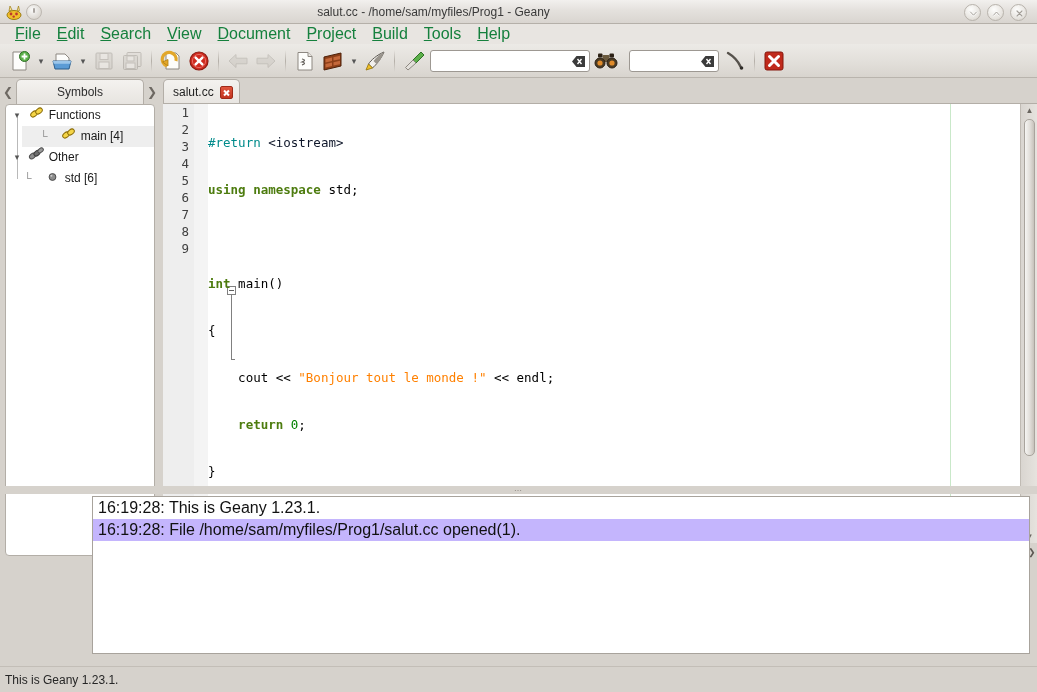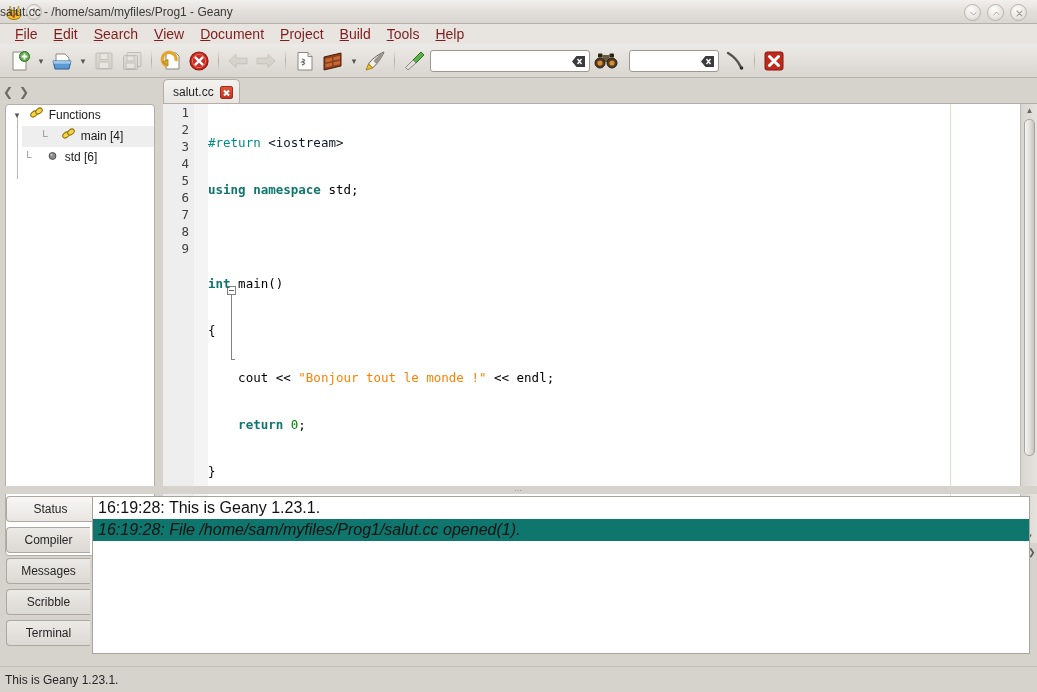--- a/index.html
+++ b/index.html
@@ -12,21 +12,21 @@
   }
 
   
   #titlebar {
     position: absolute; left: 0; top: 0; width: 1037px; height: 24px;
     background: linear-gradient(to bottom, #f2f0ee 0%, #e4e1dd 45%, #d9d5d0 100%);
     border-bottom: 1px solid #b5b0a9;
   }
   #titlebar-title {
     position: absolute; left: 0; top: 0; width: 867px; height: 24px;
-    line-height: 24px; 
+    line-height: 24px; text-align: center;
     font-size: 12px; color: #3a3a3a;
   }
   #app-icon {
     position: absolute; left: 5px; top: 3px; width: 18px; height: 18px;
   }
   #title-minibtn {
     position: absolute; left: 26px; top: 4px; width: 16px; height: 16px;
     border-radius: 50%;
     background: radial-gradient(circle at 40% 35%, #fbfbfa, #dcd8d2 70%, #c6c1ba);
     border: 1px solid #bdb8b1;
@@ -46,21 +46,21 @@
   #wbtn-max { right: 33px; }
   #wbtn-close { right: 10px; }
 
   
   #menubar {
     position: absolute; left: 0; top: 24px; width: 1037px; height: 20px;
     background: #e8e5e1;
     display: flex; align-items: center; padding-left: 7px;
   }
   .menu-item {
-    font-size: 14px; color: #7f1d1d; padding: 2px 8px; cursor: default;
+    font-size: 16px; color: #15803d; padding: 2px 8px; cursor: default;
     white-space: nowrap;
   }
   .menu-item u { text-decoration: underline; }
 
   
   #toolbar {
     position: absolute; left: 0; top: 44px; width: 1037px; height: 34px;
     background: linear-gradient(to bottom, #eceae6 0%, #e2dfda 55%, #d8d4ce 100%);
     border-bottom: 1px solid #b9b4ad;
     display: flex; align-items: center; padding-left: 6px;
@@ -167,21 +167,21 @@
     position: absolute; left: 31px; top: 0; width: 14px; bottom: 0;
     background: #f4f4f4;
   }
   #code {
     position: absolute; left: 45px; top: 0; right: 0; bottom: 0;
     font-family: "DejaVu Sans Mono", monospace; font-size: 12.5px;
     color: #000; white-space: pre;
   }
   .ln { height: 17px; line-height: 17px; padding-right: 5px; }
   .cl { height: 17px; line-height: 17px; }
-  .k  { color: #0f766e; font-weight: bold; }          
+  .k  { color: #4d7c0f; font-weight: bold; }          
   .pp { color: #008b8b; }                              
   .hd { color: #0f172a; }                              
   .st { color: #ff8000; }                              
   .nm { color: #008000; }                              
   #long-line {
     position: absolute; left: 787px; top: 0; width: 1px; bottom: 0;
     background: #c9e8c9;
   }
   #fold-minus {
     position: absolute; left: 33px; top: 182px; width: 9px; height: 9px;
@@ -272,21 +272,21 @@
   }
   #msg-body {
     position: absolute; left: 92px; top: 2px; width: 938px; height: 158px;
     background: #ffffff;
     border: 1px solid #a8a39c;
   }
   .msg-line {
     height: 22px; line-height: 22px; padding-left: 5px;
     font-size: 16px; color: #111;
   }
-  .msg-line.alt { background: #0f766e; font-style: italic; }
+  .msg-line.alt { background: #c4b5fd; }
 
   
   #statusbar {
     position: absolute; left: 0; bottom: 0; width: 1037px; height: 26px;
     background: #d6d2cc;
     border-top: 1px solid #c3beb7;
     line-height: 26px; padding-left: 5px;
     font-size: 12px; color: #262626;
   }
 </style>
@@ -489,20 +489,21 @@
       <rect x="2" y="2" width="18" height="18" rx="2" fill="#c02a1c" stroke="#86170d" stroke-width="1"></rect>
       <path d="M6.5 6.5 L15.5 15.5 M15.5 6.5 L6.5 15.5" stroke="#fff" stroke-width="3" stroke-linecap="round"></path>
     </svg>
   </div>
 </div>
 
 <div id="main">
 
   <div id="sidebar-tabs">
     <div class="nb-arrow">❮</div>
+    <div id="sidebar-tab">Symbols</div>
     <div class="nb-arrow">❯</div>
   </div>
 
   <div id="sidebar-body">
     <div id="tree-guide"></div>
 
     <div class="tree-row" style="padding-left:4px">
       <span class="tw">▾</span>
       <span class="tree-ico">
         <svg width="15" height="13" viewBox="0 0 15 13">
@@ -517,20 +518,31 @@
       <span class="elbow">└</span>
       <span class="tree-ico">
         <svg width="15" height="13" viewBox="0 0 15 13">
           <ellipse cx="5" cy="8" rx="3.6" ry="2.5" transform="rotate(-38 5 8)" fill="#f5d547" stroke="#8a6c08" stroke-width="1"></ellipse>
           <ellipse cx="10" cy="5" rx="3.6" ry="2.5" transform="rotate(-38 10 5)" fill="#f5d547" stroke="#8a6c08" stroke-width="1"></ellipse>
         </svg>
       </span>
       <span>main [4]</span>
     </div>
 
+    <div class="tree-row" style="padding-left:4px">
+      <span class="tw">▾</span>
+      <span class="tree-ico">
+        <svg width="16" height="14" viewBox="0 0 16 14">
+          <ellipse cx="4.5" cy="9" rx="3.4" ry="2.3" transform="rotate(-38 4.5 9)" fill="#8d8d8d" stroke="#4b4b4b" stroke-width="1"></ellipse>
+          <ellipse cx="9" cy="6.2" rx="3.4" ry="2.3" transform="rotate(-38 9 6.2)" fill="#6f6f6f" stroke="#3c3c3c" stroke-width="1"></ellipse>
+          <ellipse cx="12.6" cy="3.4" rx="3" ry="2" transform="rotate(-38 12.6 3.4)" fill="#9a9a9a" stroke="#4b4b4b" stroke-width="1"></ellipse>
+        </svg>
+      </span>
+      <span>Other</span>
+    </div>
 
     <div class="tree-row" style="padding-left:18px">
       <span class="elbow">└</span>
       <span class="tree-ico">
         <svg width="11" height="11" viewBox="0 0 11 11">
           <circle cx="5.5" cy="6" r="3.4" fill="#8d8d8d" stroke="#4b4b4b" stroke-width="1"></circle>
           <circle cx="4.4" cy="4.8" r="1" fill="#cfcfcf"></circle>
         </svg>
       </span>
       <span>std [6]</span>
@@ -591,27 +603,20 @@
       <div id="ed-hthumb"></div>
     </div>
 
     <div id="ed-corner">❮❯</div>
   </div>
 </div>
 
 <div id="hsplit">⋯</div>
 
 <div id="msgarea">
-  <div id="msg-tabs">
-    <div class="msg-tab active">Status</div>
-    <div class="msg-tab">Compiler</div>
-    <div class="msg-tab">Messages</div>
-    <div class="msg-tab">Scribble</div>
-    <div class="msg-tab">Terminal</div>
-  </div>
 
   <div id="msg-body">
     <div class="msg-line">
       <span>16:19:28:</span>
       <span>This is Geany 1.23.1.</span>
     </div>
     <div class="msg-line alt">
       <span>16:19:28:</span>
       <span>File /home/sam/myfiles/Prog1/salut.cc opened(1).</span>
     </div>

